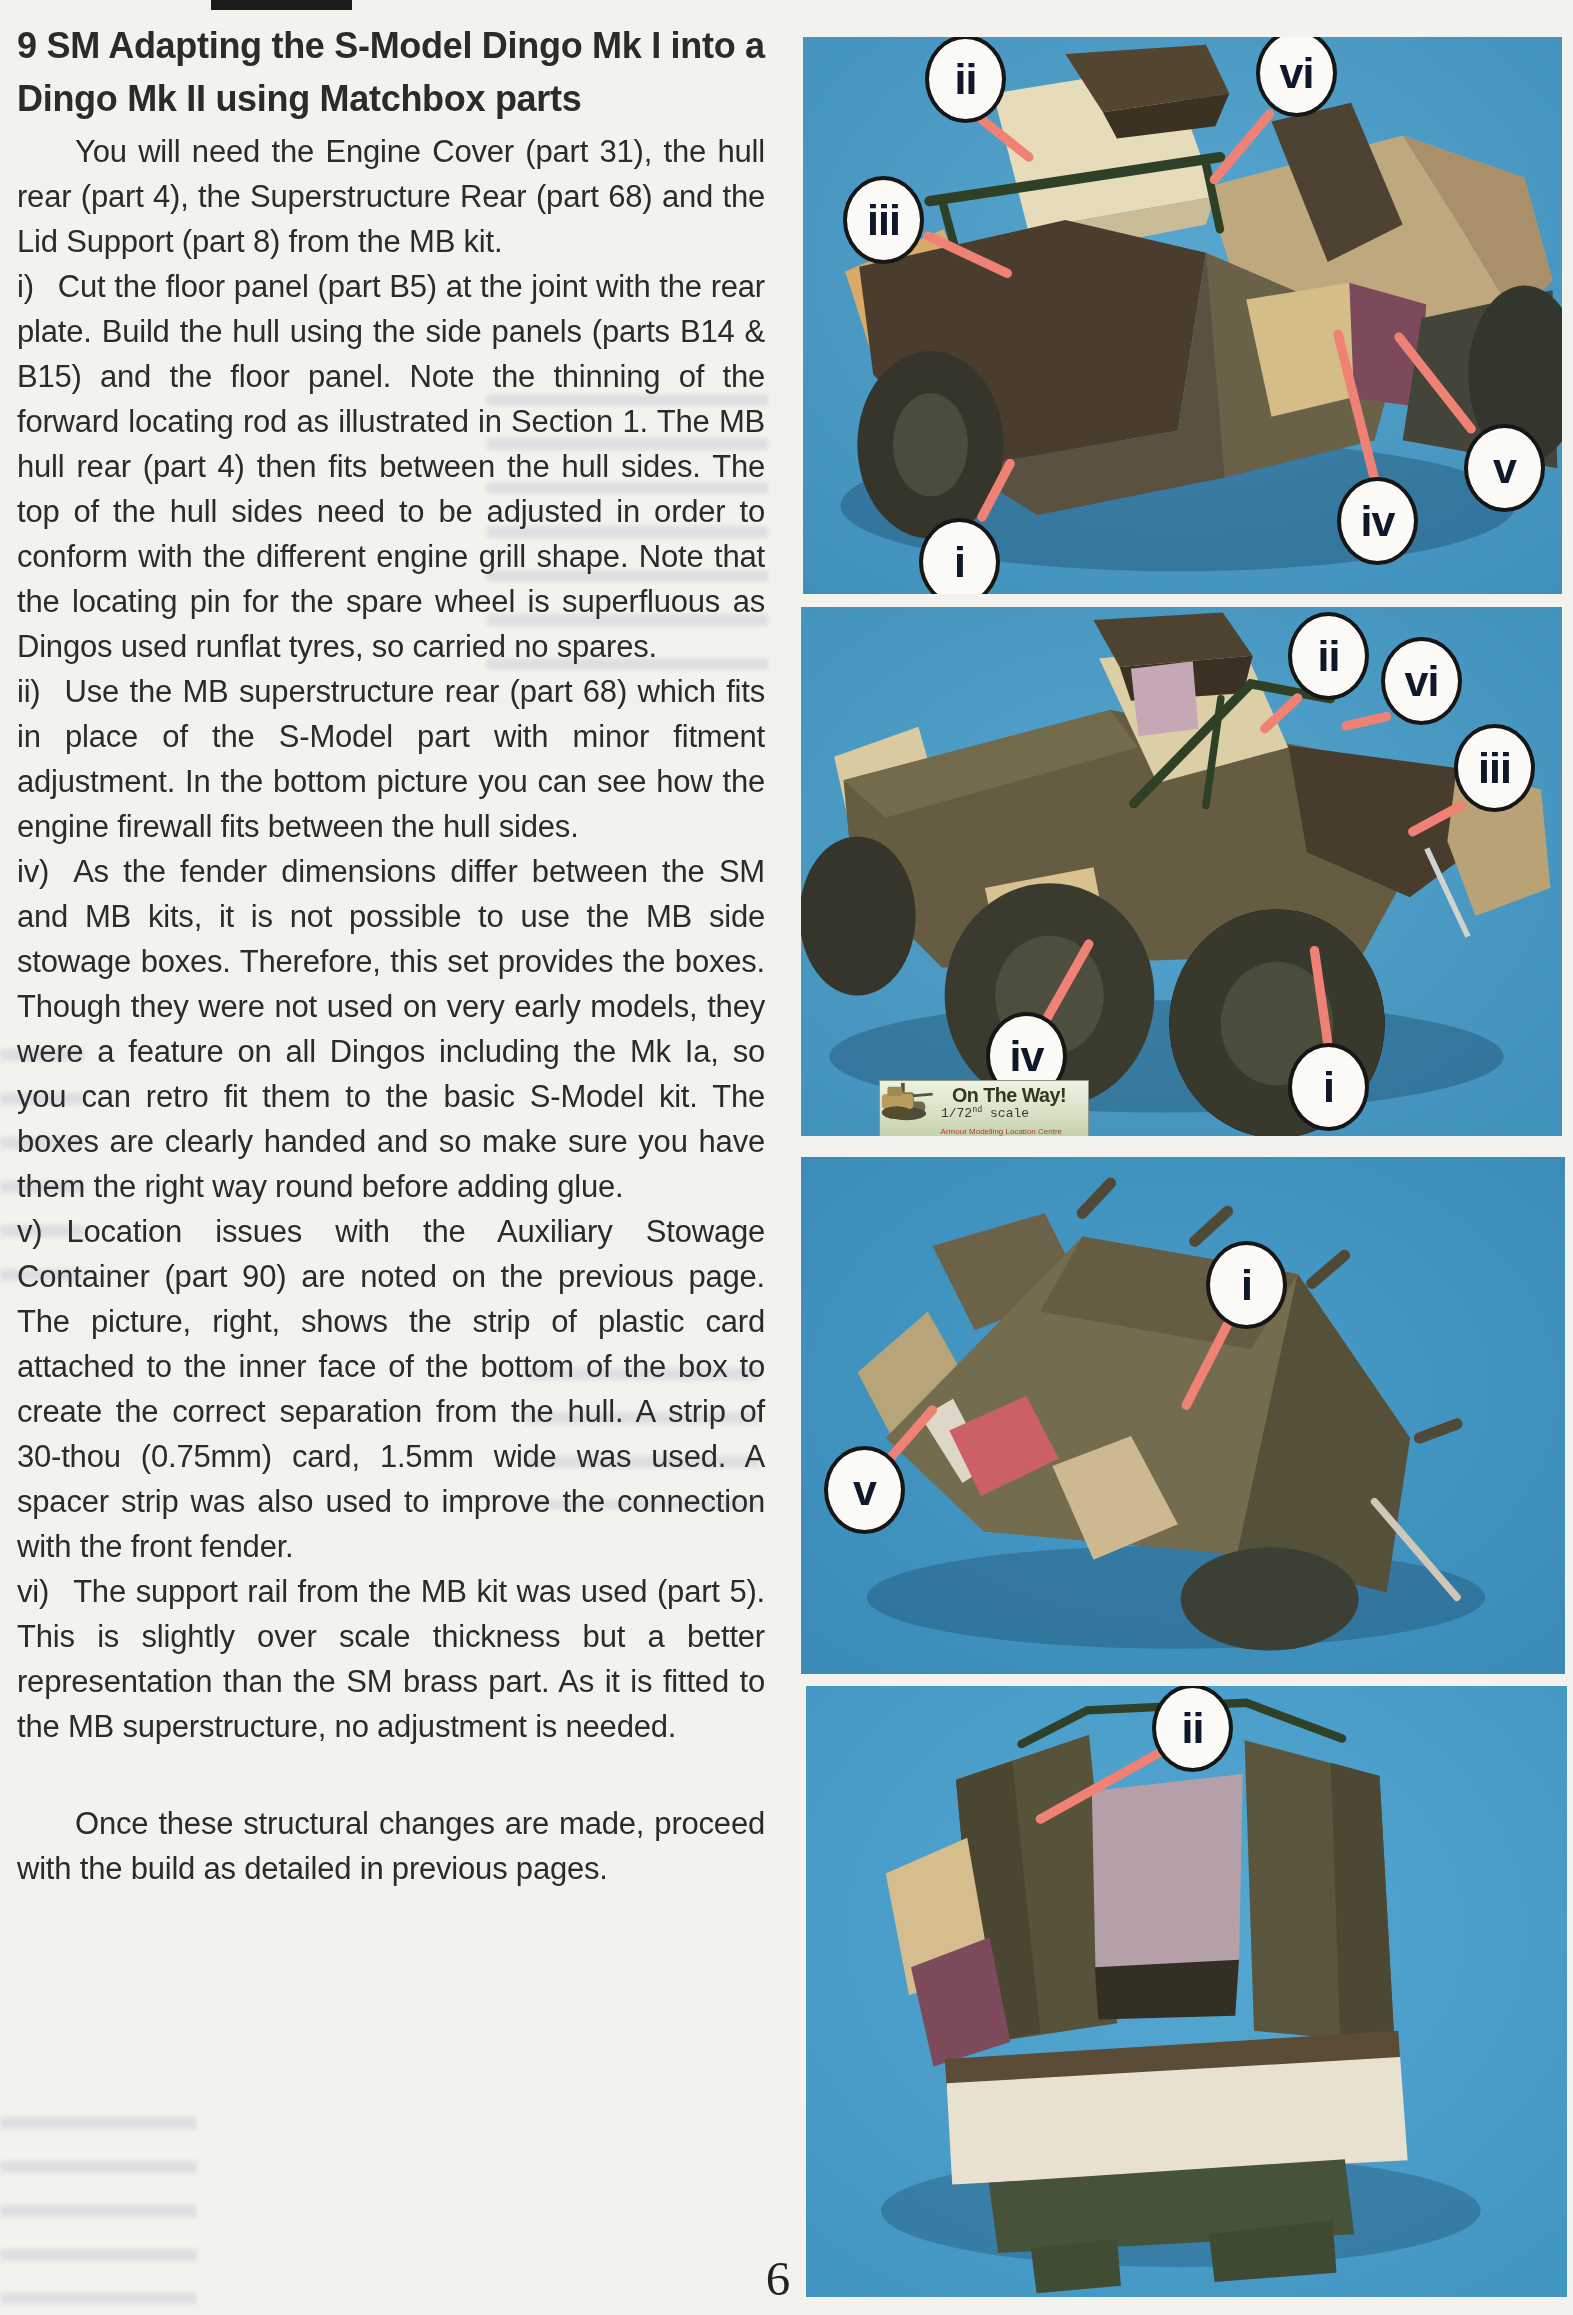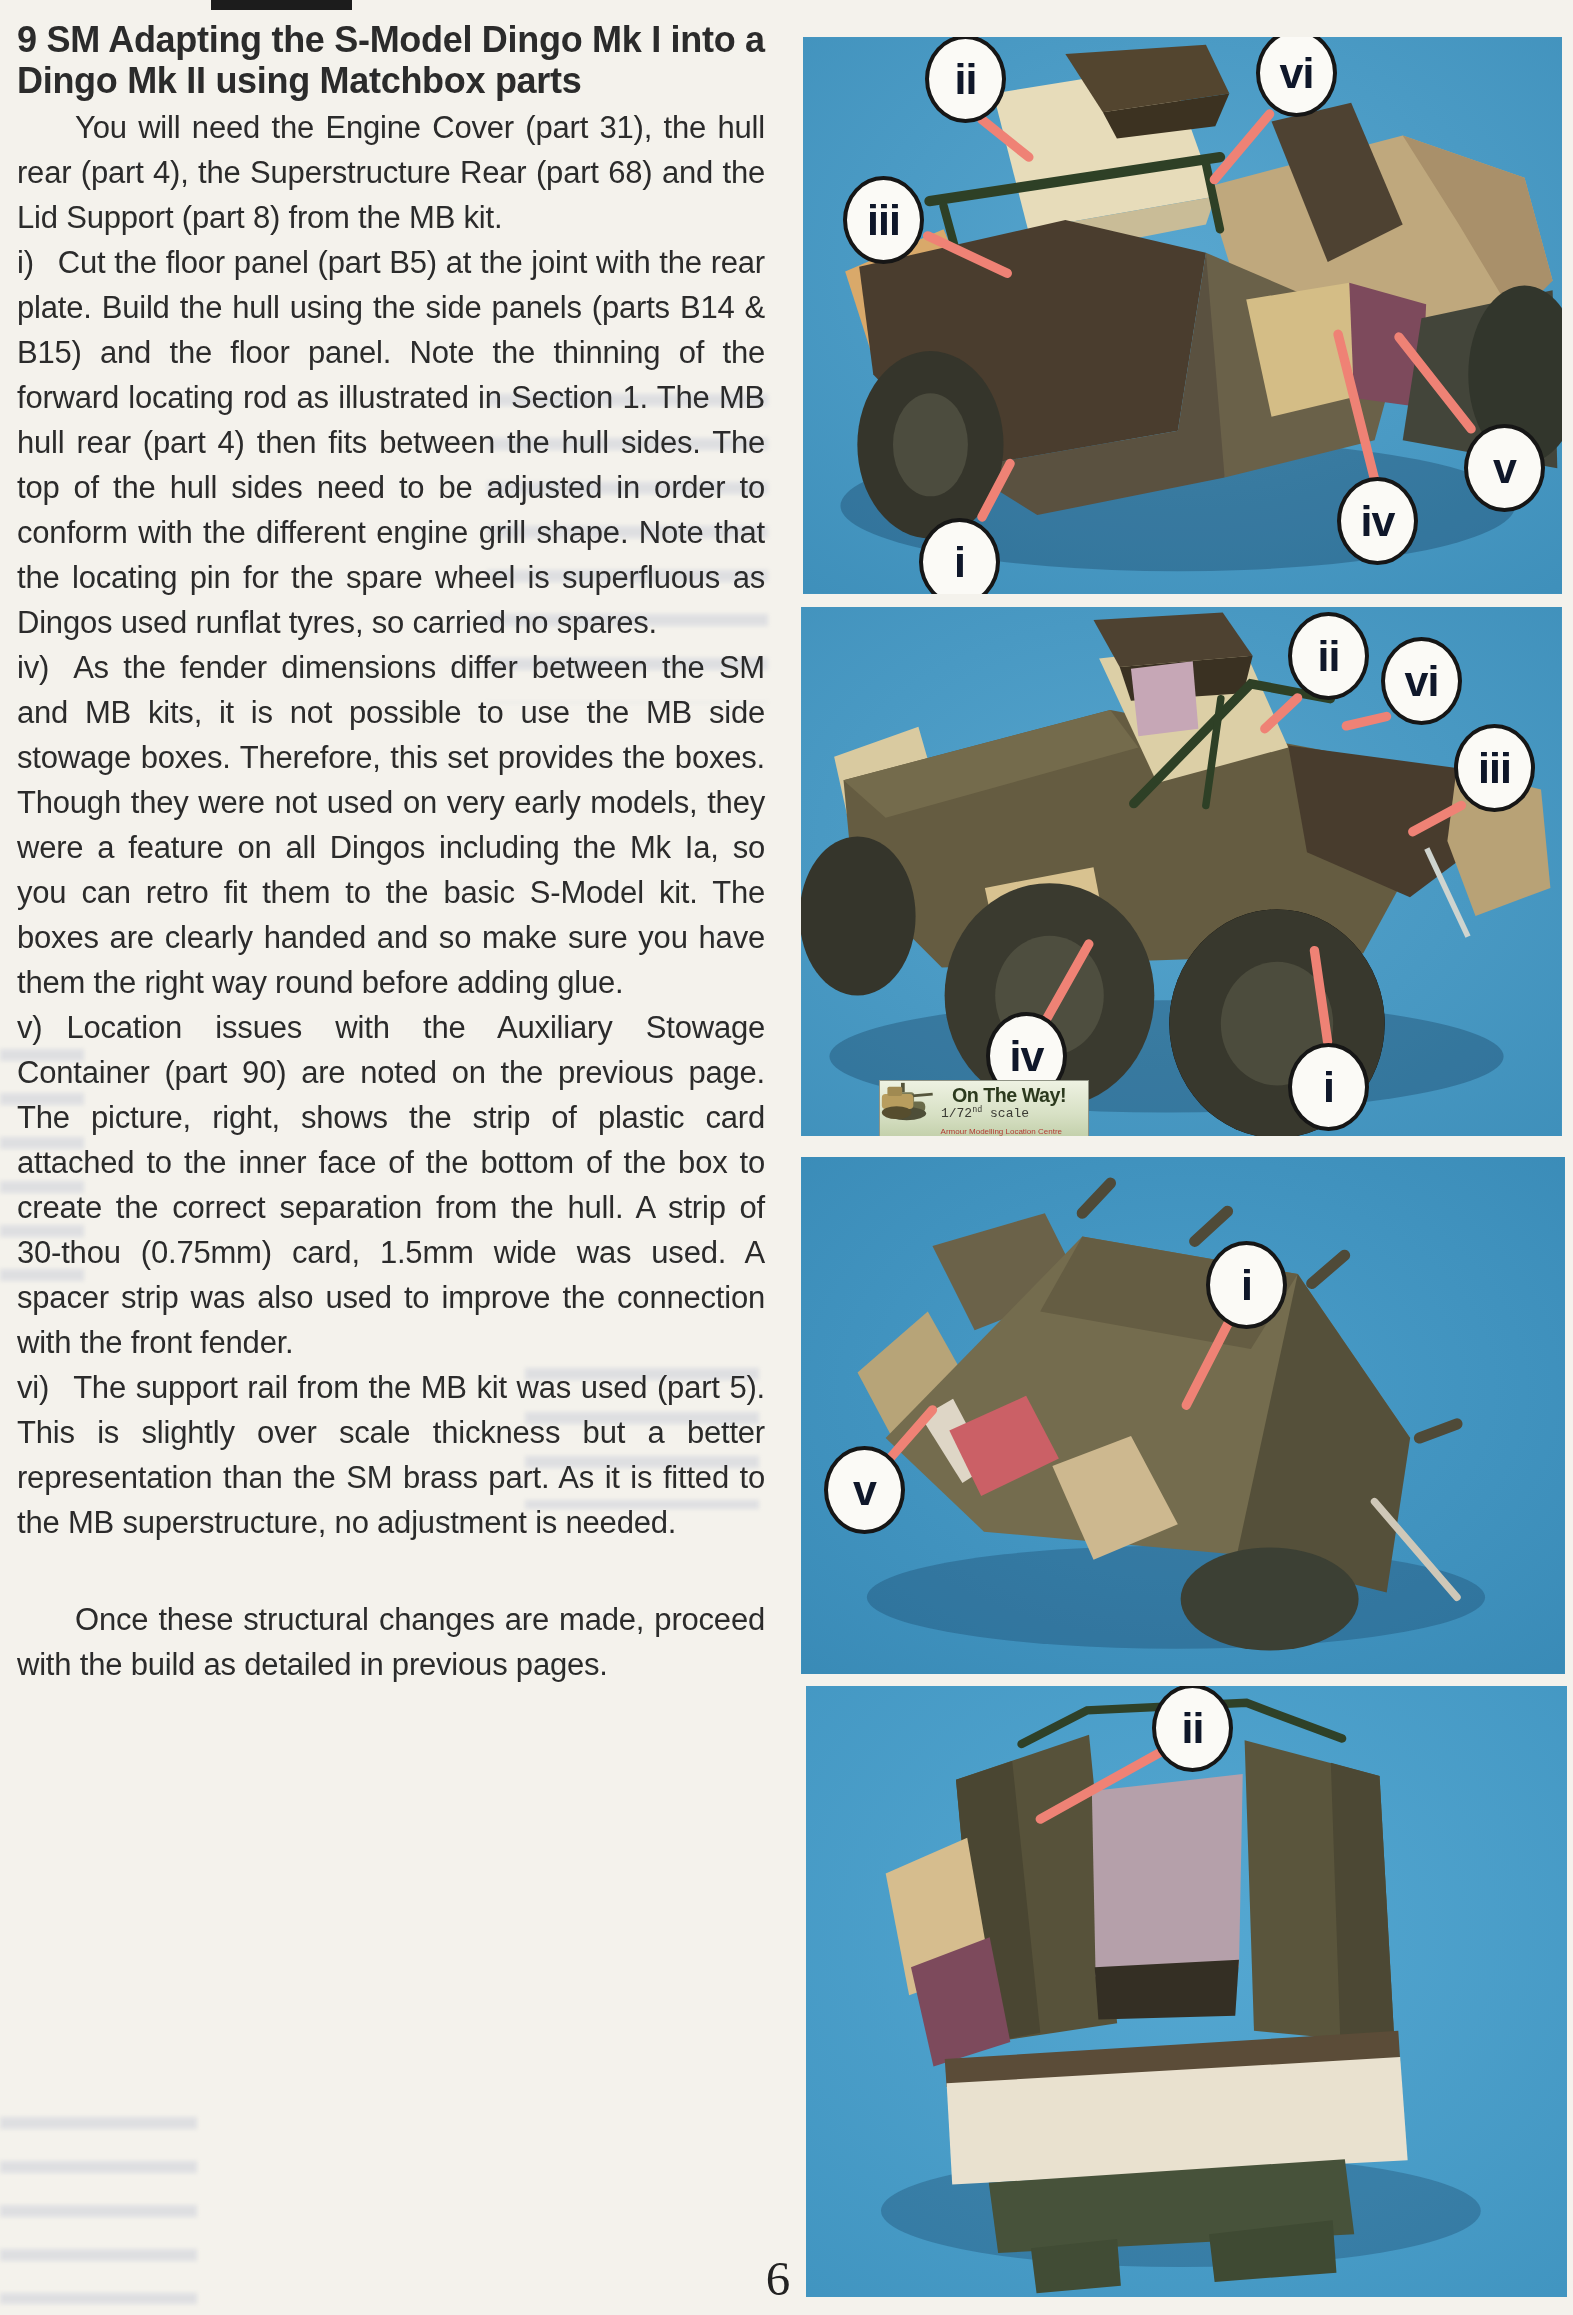--- a/index.html
+++ b/index.html
@@ -19,21 +19,21 @@
     filter:blur(1.9px);
     pointer-events:none;
   }
   
   .text-col{
     position:absolute;left:17px;top:19px;width:748px;
     font-size:31px;line-height:45px;letter-spacing:-0.2px;
     text-align:justify;
   }
   .headline{
-    font-size:36px;line-height:41px;font-weight:bold;
+    font-size:36px;line-height:53px;font-weight:bold;
     letter-spacing:-0.3px;text-align:left;margin:0 0 3.7px 0;
   }
   .text-col p{margin:0;}
   .intro{text-indent:58px;}
   .item-label{display:inline-block;margin-right:24px;}
   .closing{text-indent:58px;margin-top:52px !important;}
   
   .photo{position:absolute;overflow:hidden;}
   .photo svg{position:absolute;left:0;top:0;}
   .callout{
@@ -89,20 +89,21 @@
   <div class="scan-bar"></div>
   <div class="bleed" style="left:487px;top:394px;width:281px;height:309px;"></div>
   <div class="bleed" style="left:525px;top:1368px;width:234px;height:141px;"></div>
   <div class="bleed" style="left:0px;top:2117px;width:197px;height:187px;"></div>
   <div class="bleed" style="left:0px;top:1049px;width:84px;height:244px;"></div>
 
   <div class="text-col">
     <h1 class="headline">9 SM Adapting the S-Model Dingo Mk I into a Dingo Mk II using Matchbox parts</h1>
     <p class="intro">You will need the Engine Cover (part 31), the hull rear (part 4), the Superstructure Rear (part 68) and the Lid Support (part 8) from the MB kit.</p>
     <p class="item"><span class="item-label">i)</span><span>Cut the floor panel (part B5) at the joint with the rear plate.  Build the hull using the side panels (parts B14 &amp; B15) and the floor panel.  Note the thinning of the forward locating rod as illustrated in Section 1. The MB hull rear (part 4) then fits between the hull sides.  The top of the hull sides need to be adjusted in order to conform with the different engine grill shape. Note that the locating pin for the spare wheel is superfluous as Dingos used runflat tyres, so carried no spares.</span></p>
+    <p class="item"><span class="item-label">ii)</span><span>Use the MB superstructure rear (part 68) which fits in place of the S-Model part with minor fitment adjustment. In the bottom picture you can see how the engine firewall fits between the hull sides.</span></p>
     <p class="item"><span class="item-label">iv)</span><span>As the fender dimensions differ between the SM and MB kits, it is not possible to use the MB side stowage boxes. Therefore, this set provides the boxes.  Though they were not used on very early models, they were a feature on all Dingos including the Mk Ia, so you can retro fit them to the basic S-Model kit.  The boxes are clearly handed and so make sure you have them the right way round before adding glue.</span></p>
     <p class="item"><span class="item-label">v)</span><span>Location issues with the  Auxiliary Stowage Container (part 90) are noted on the previous page.  The picture, right, shows the strip of plastic card attached to the inner face of the bottom of the box to create the correct separation from the hull.  A strip of 30-thou (0.75mm) card, 1.5mm wide was used.  A spacer strip was also used to improve the connection with the front fender.</span></p>
     <p class="item"><span class="item-label">vi)</span><span>The support rail from the MB kit was used (part 5).  This is slightly over scale thickness but a better representation than the SM brass part.  As it is fitted to the MB superstructure, no adjustment is needed.</span></p>
     <p class="closing">Once these structural changes are made, proceed with the build as detailed in previous pages.</p>
   </div>
 
   <div class="photo" style="left:803px;top:37px;width:759px;height:557px;background:#4a9cc8;">
     <svg width="759" height="557" viewBox="0 0 810 594">
       <defs>
         <radialGradient id="bg1" cx="50%" cy="40%" r="80%">

